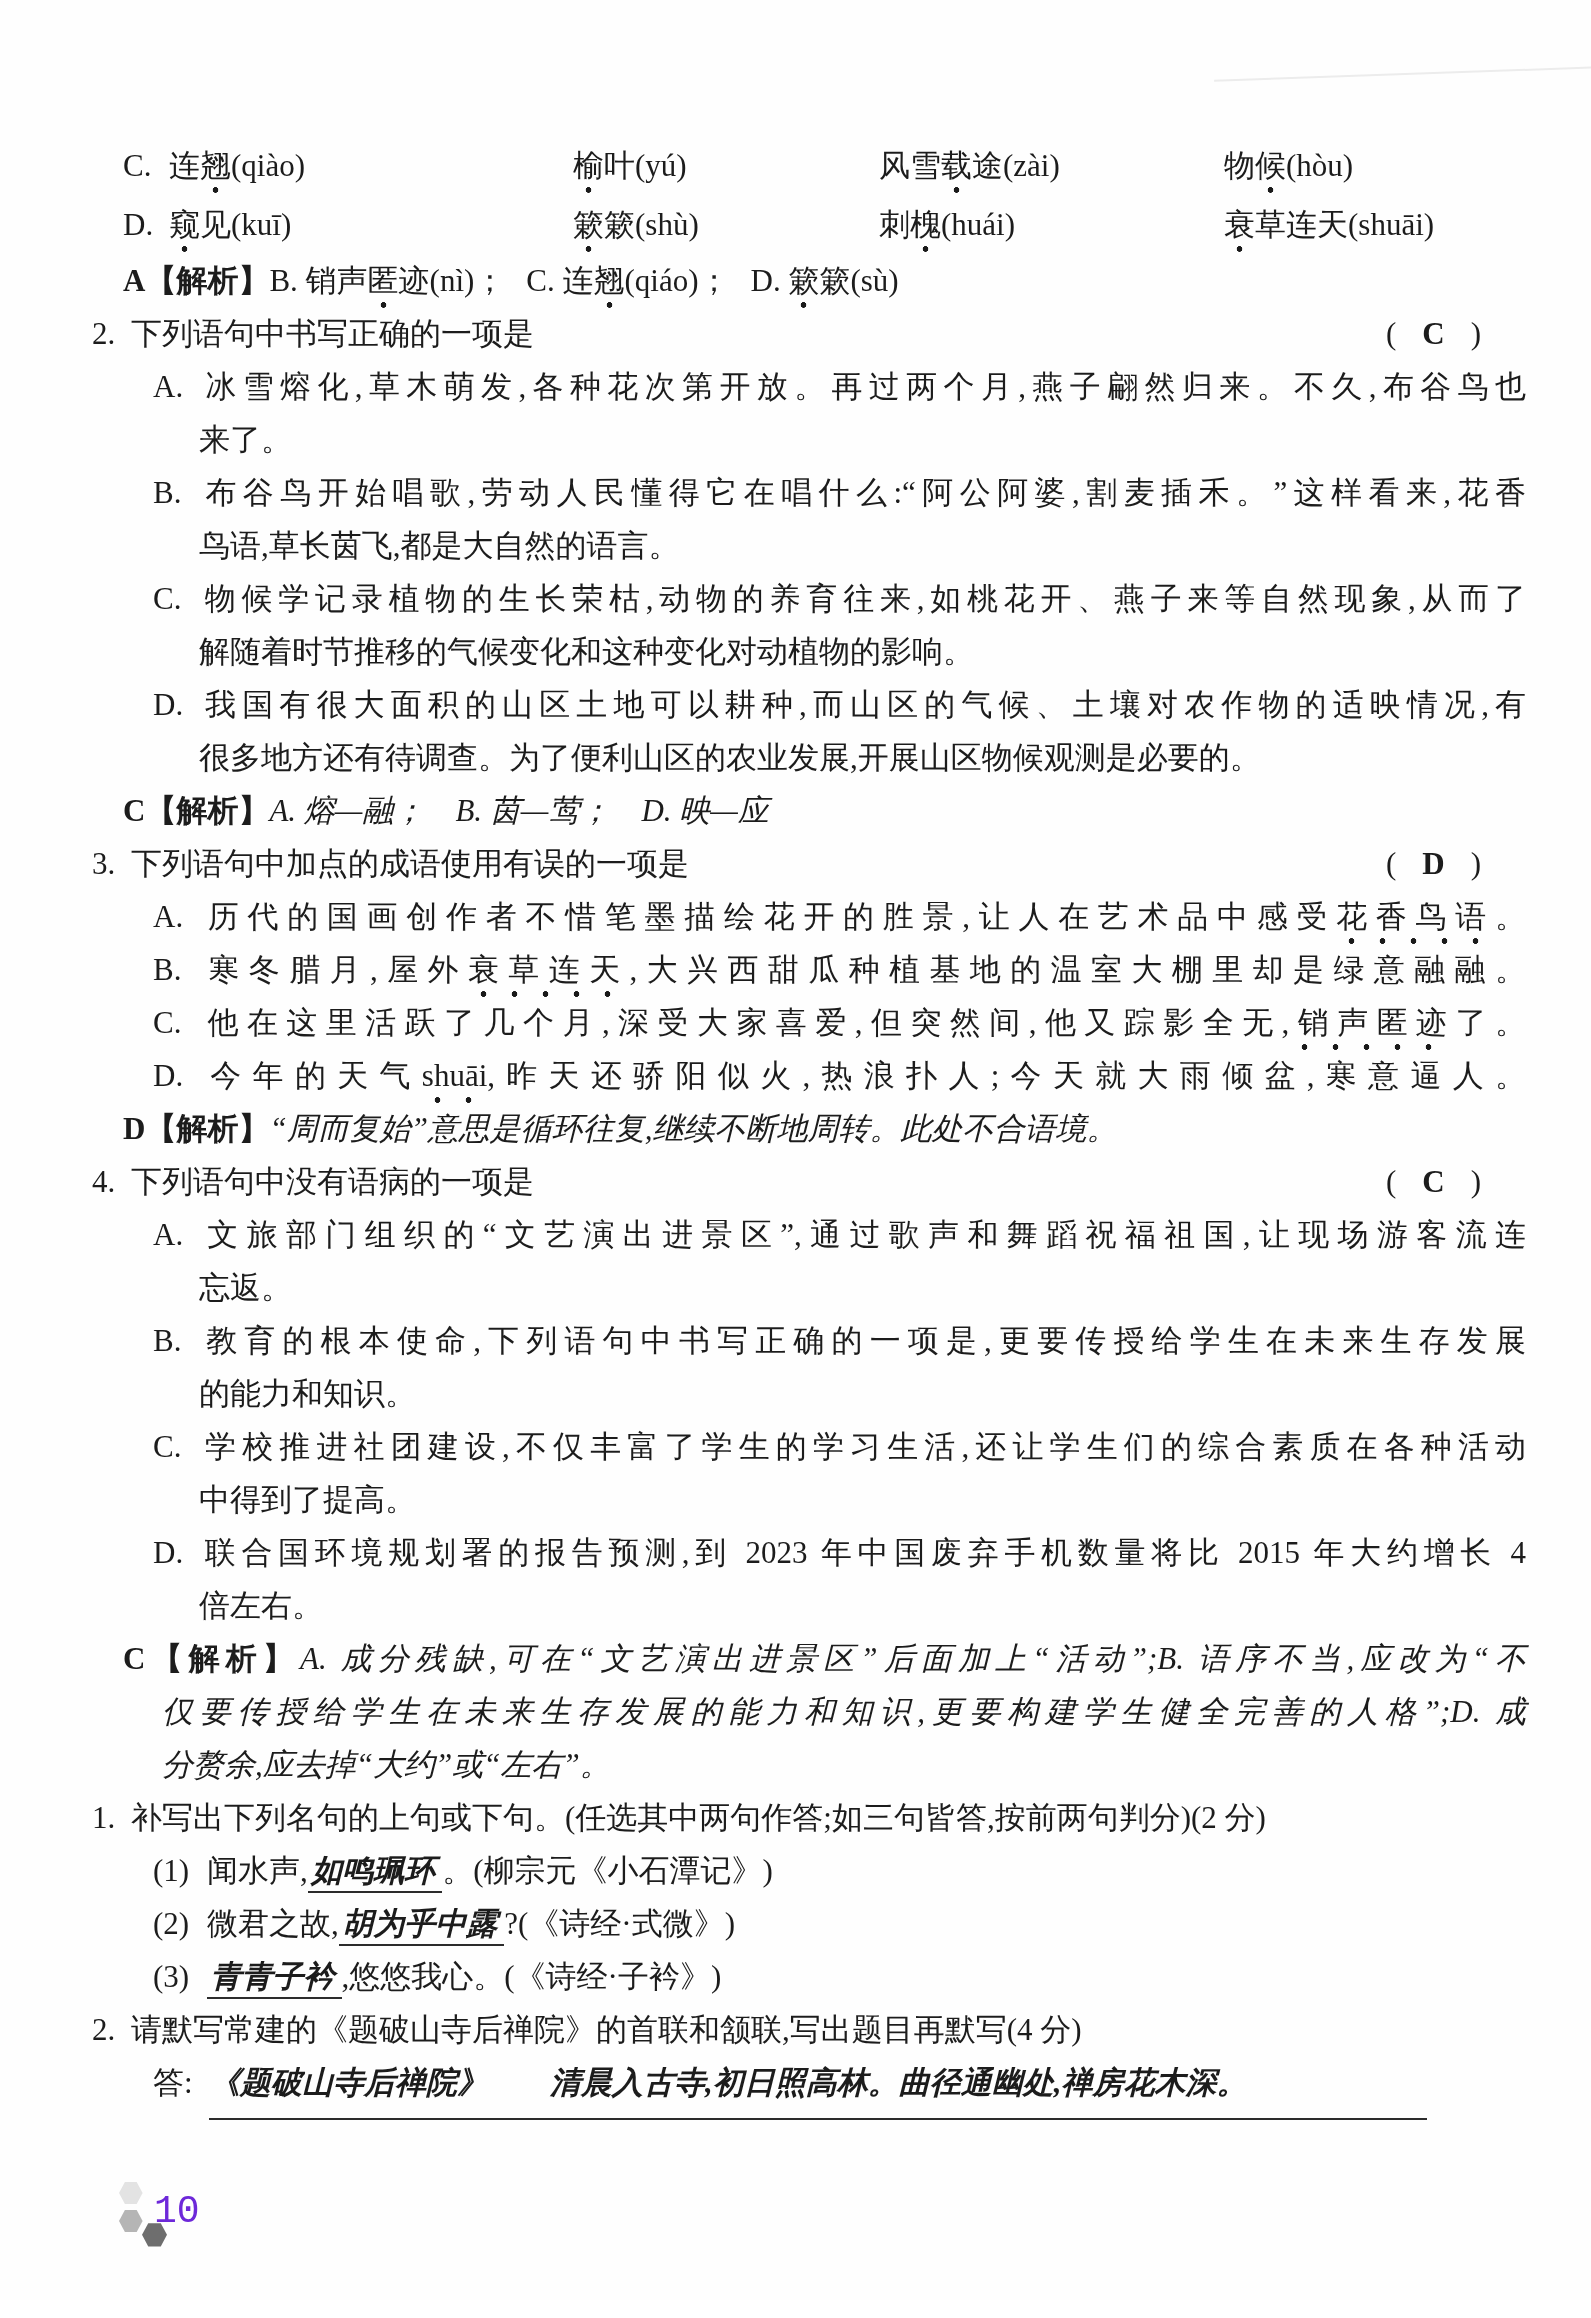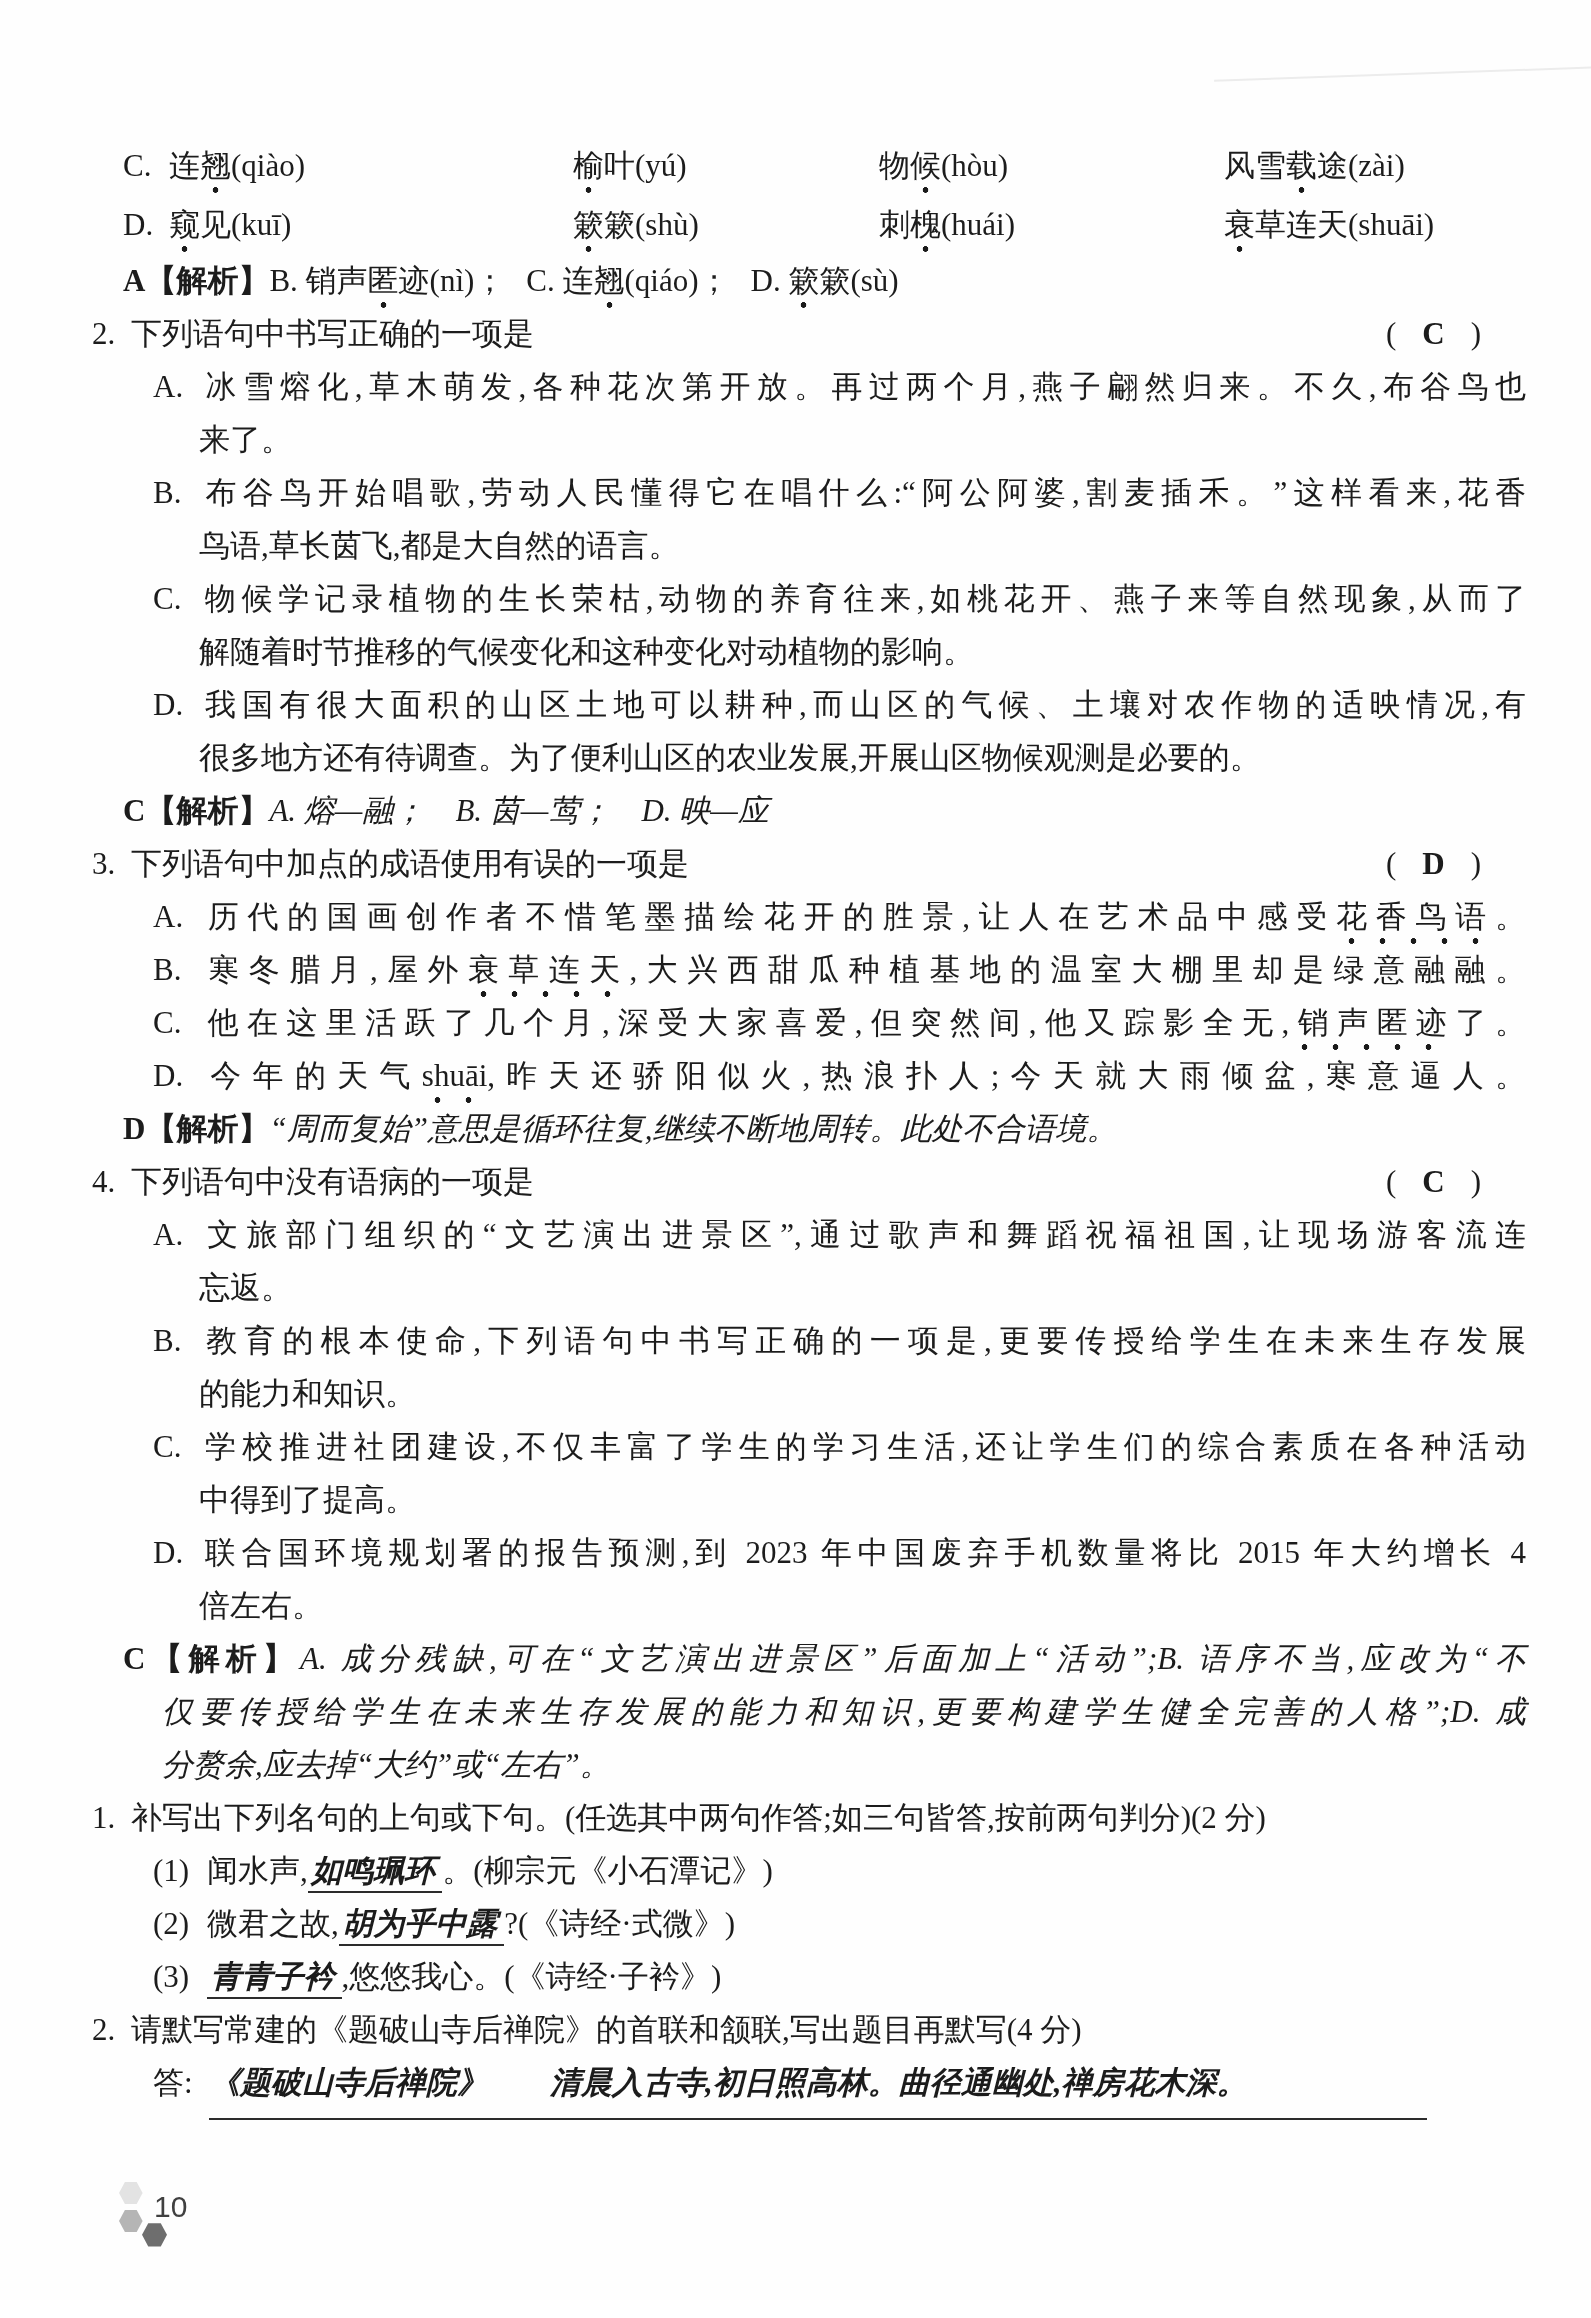--- a/index.html
+++ b/index.html
@@ -35,45 +35,45 @@
   .sub{padding-left:61px;}
   .sublab{display:inline-block;width:54px;}
   .hw{font-style:italic;font-weight:600;}
   .fill{border-bottom:2.2px solid #2c2c2c;padding:0 7px 2.6px 3.5px;font-style:italic;}
   .ansline{display:flex;align-items:baseline;padding-left:61px;}
   .anslab{display:inline-block;width:56px;flex:0 0 auto;}
   .bigfill{display:inline-block;width:1218px;border-bottom:2.6px solid #2c2c2c;padding-bottom:9px;white-space:nowrap;overflow:hidden;}
   
   .hex{position:absolute;}
   .hex svg{display:block;}
-  .pagenum{position:absolute;left:154px;top:2190px;font-size:30px;font-family:Liberation Sans, sans-serif;color:#404040;}
+  .pagenum{position:absolute;left:154px;top:2190px;font-size:38px;font-family:Liberation Mono, monospace;color:#6d28d9;}
   .h1{left:119px;top:2182px;}
   .h2{left:119px;top:2210px;}
   .h3{left:142px;top:2223px;}
 </style>
 </head>
 <body>
 
 <div class="page">
   <div class="scanline"></div>
 
   <div class="content">
 
     <div class="pinrow">
       <div>
         <span class="optlab">C.</span><span>连</span><span class="dotc">翘</span><span>(qiào)</span>
       </div>
       <div>
         <span></span><span class="dotc">榆</span><span>叶(yú)</span>
       </div>
       <div>
-        <span>物</span><span class="dotc">候</span><span>(hòu)</span>
+        <span>风雪</span><span class="dotc">载</span><span>途(zài)</span>
       </div>
       <div>
-        <span>风雪</span><span class="dotc">载</span><span>途(zài)</span>
+        <span>物</span><span class="dotc">候</span><span>(hòu)</span>
       </div>
     </div>
 
     <div class="pinrow">
       <div>
         <span class="optlab">D.</span><span></span><span class="dotc">窥</span><span>见(kuī)</span>
       </div>
       <div>
         <span></span><span class="dotc">簌</span><span>簌(shù)</span>
       </div>

